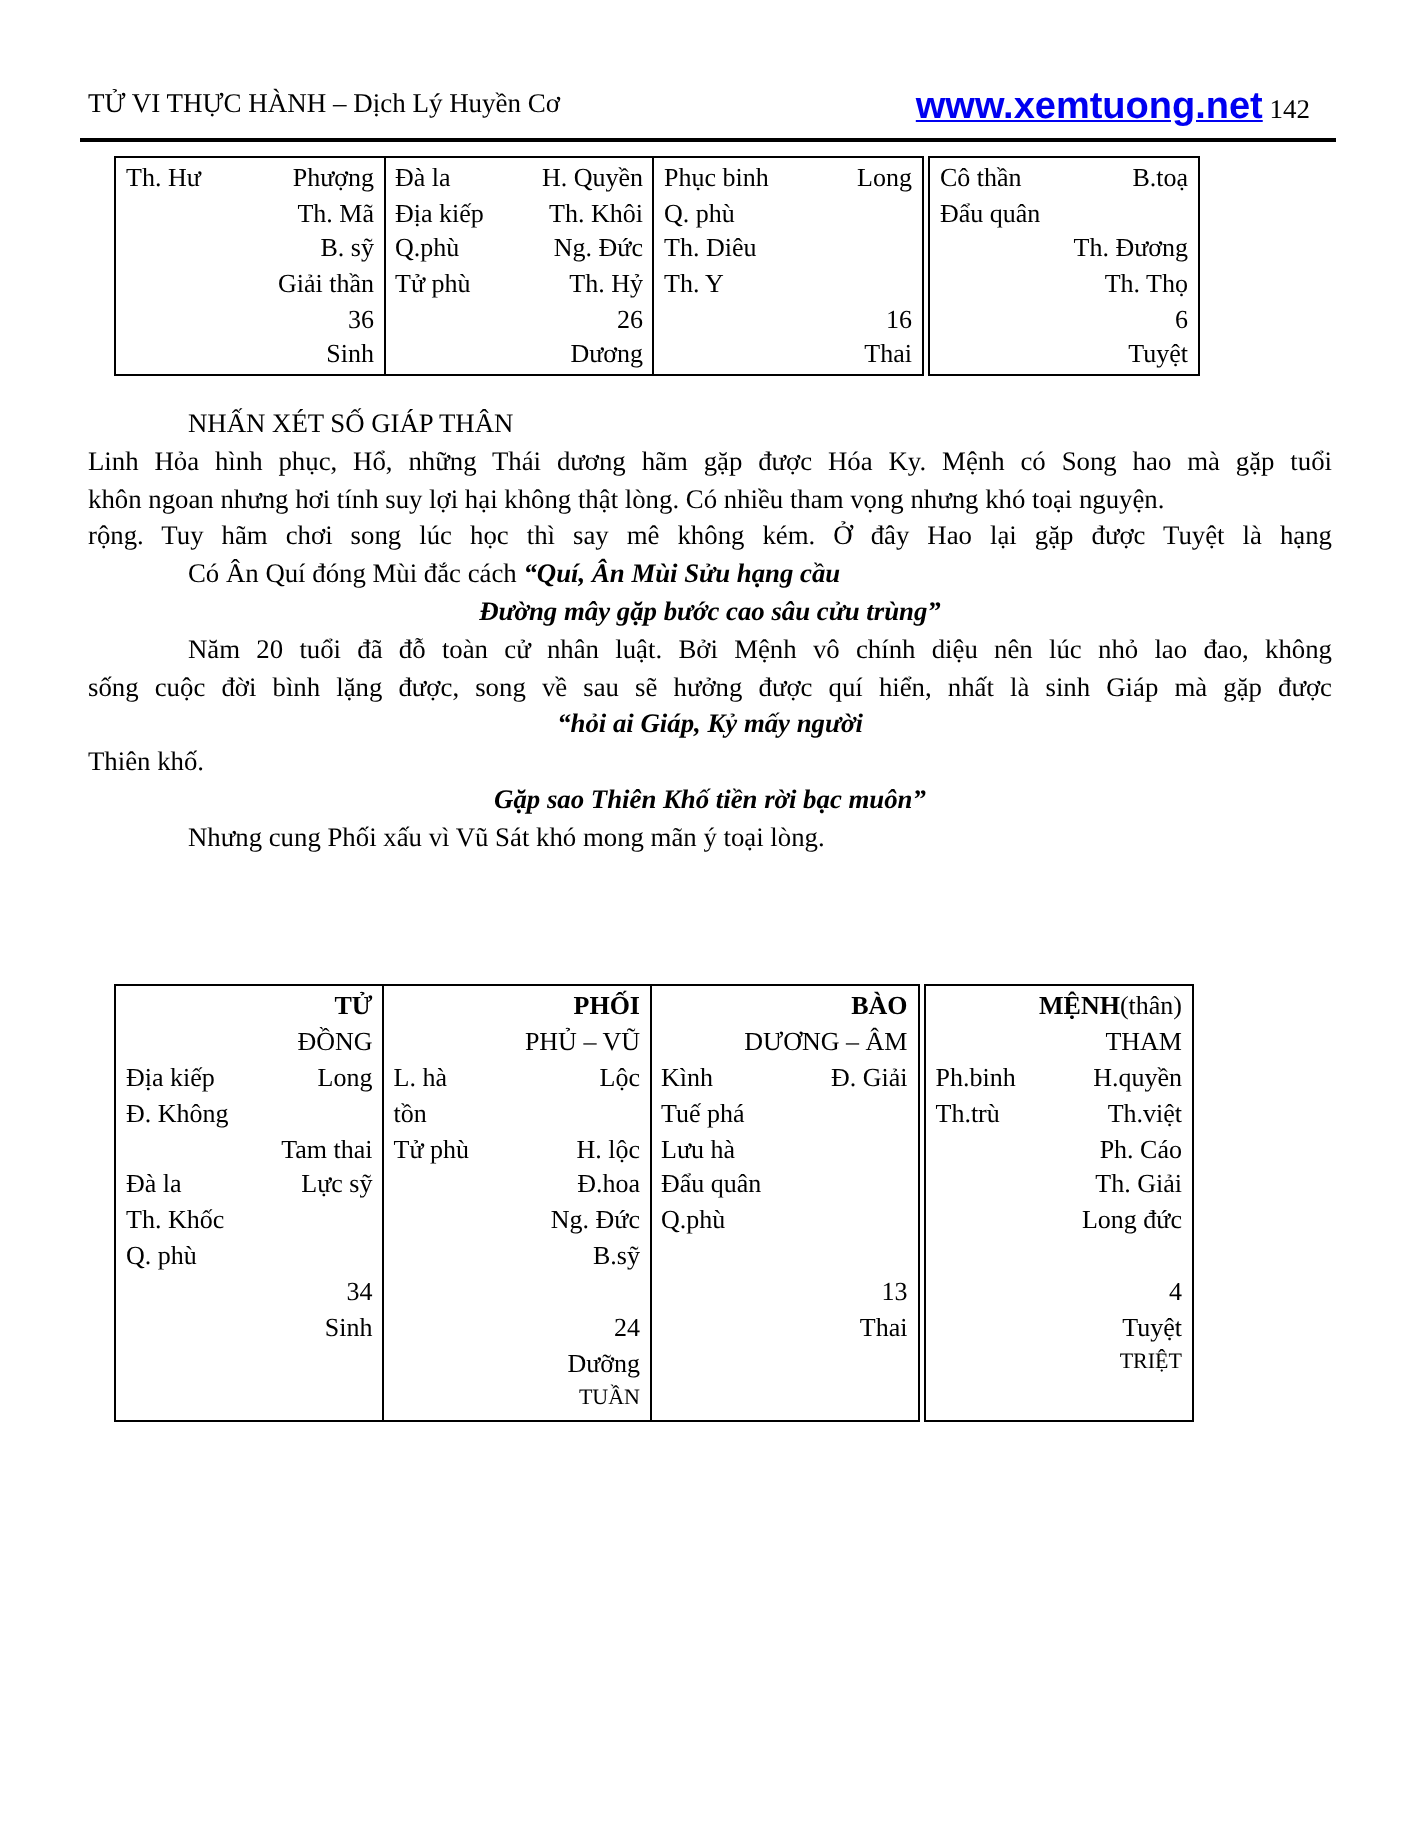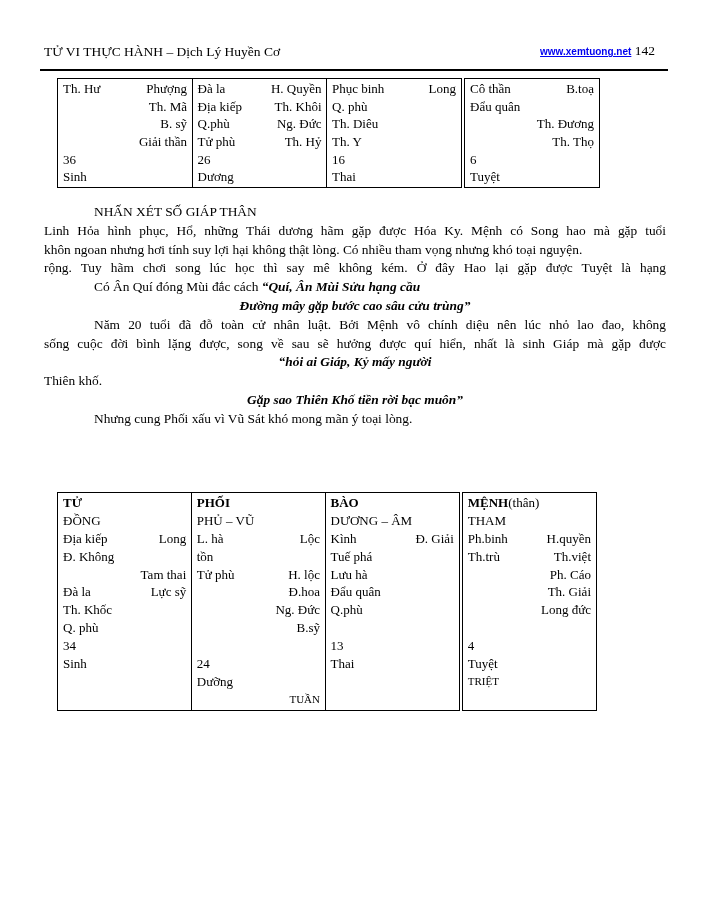--- a/index.html
+++ b/index.html
@@ -3,33 +3,33 @@
 <meta charset="utf-8">
 <style>
   html,body{margin:0;padding:0;background:#fff;}
   .page{position:relative;width:705px;height:913px;background:#ffffff;
         font-family:"Liberation Serif",serif;color:#000;overflow:hidden;}
 
   
   .hdr-title{position:absolute;left:44px;top:44px;font-size:13.5px;white-space:nowrap;}
   .hdr-right{position:absolute;right:50px;top:43px;font-size:13.5px;white-space:nowrap;}
   .site-link{font-family:"Liberation Sans",sans-serif;font-weight:bold;
-             text-decoration:underline;font-size:10px;cursor:pointer;}
+             text-decoration:underline;font-size:19px;cursor:pointer;}
   .hdr-rule{position:absolute;left:40px;top:69px;width:628px;height:2px;background:#000;}
 
   
   .astro-table{position:absolute;display:flex;}
   #table1{left:57px;top:78px;width:543px;--rh:17.7px;}
   #table2{left:57px;top:492px;width:540px;--rh:17.9px;}
   .acell{flex:1;border:1.5px solid #000;padding:1px 5px;font-size:13px;background:#fff;}
   .acell+.acell{margin-left:-1.5px;}
   .acell:last-child{margin-left:2px;}
   .trow{height:var(--rh);line-height:var(--rh);white-space:nowrap;}
   .trow.lr{display:flex;justify-content:space-between;}
-  .trow.center{text-align:left;}
+  .trow.center{text-align:right;}
   .bold{font-weight:bold;}
   .small{font-size:11px;}
 
   
   .body-text{position:absolute;left:44px;top:203px;width:622px;font-size:13.4px;}
   .line{line-height:18.8px;min-height:18.8px;}
   .line.indent{margin-left:50px;}
   .line.justify{text-align:justify;text-align-last:justify;}
   .line.center{text-align:center;}
   .line.italic,.italic{font-style:italic;font-weight:bold;}

